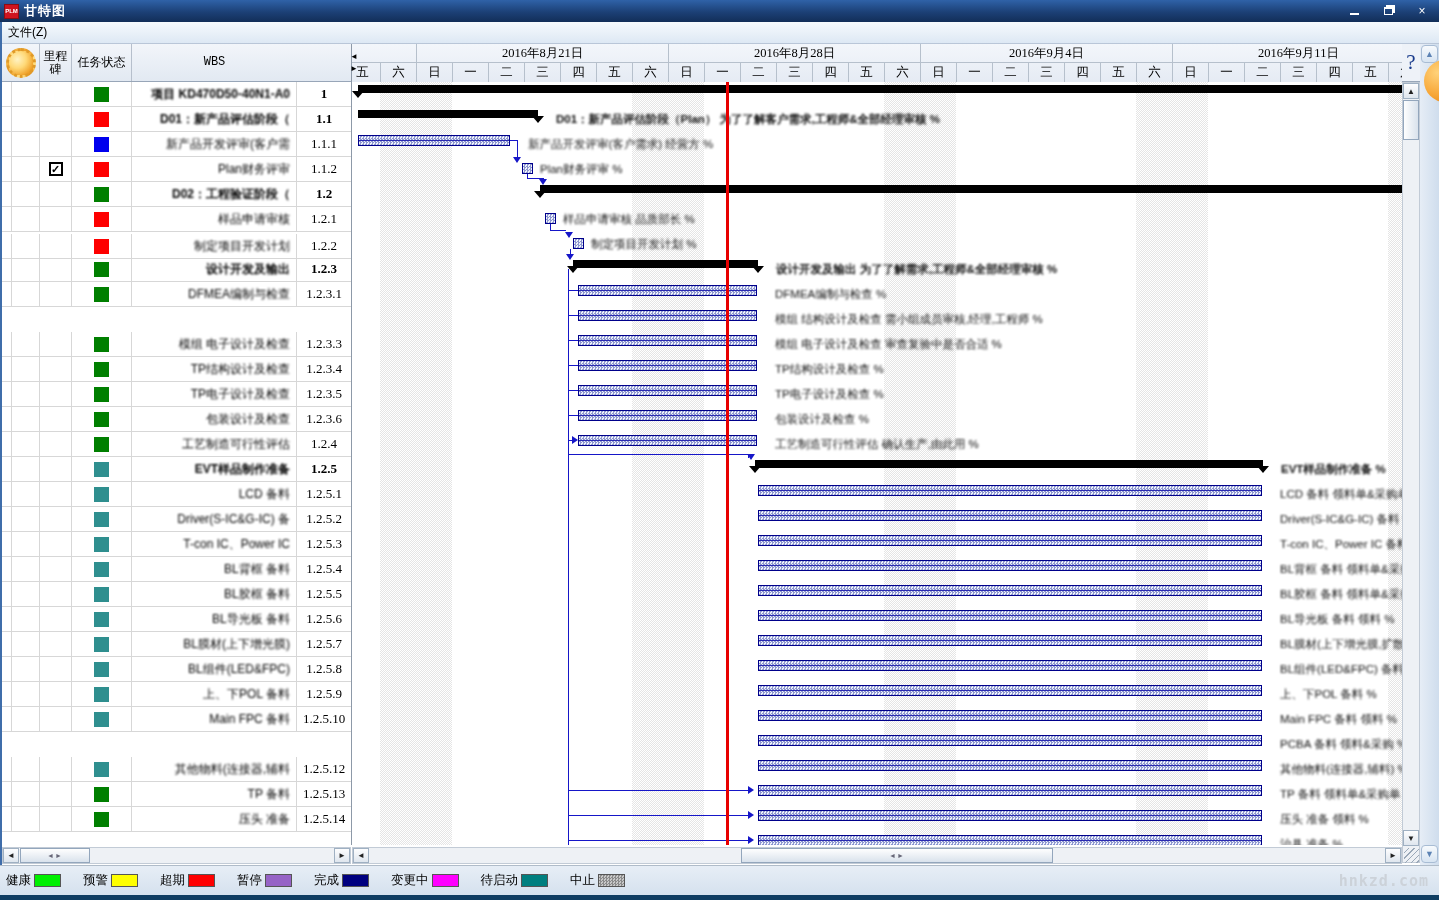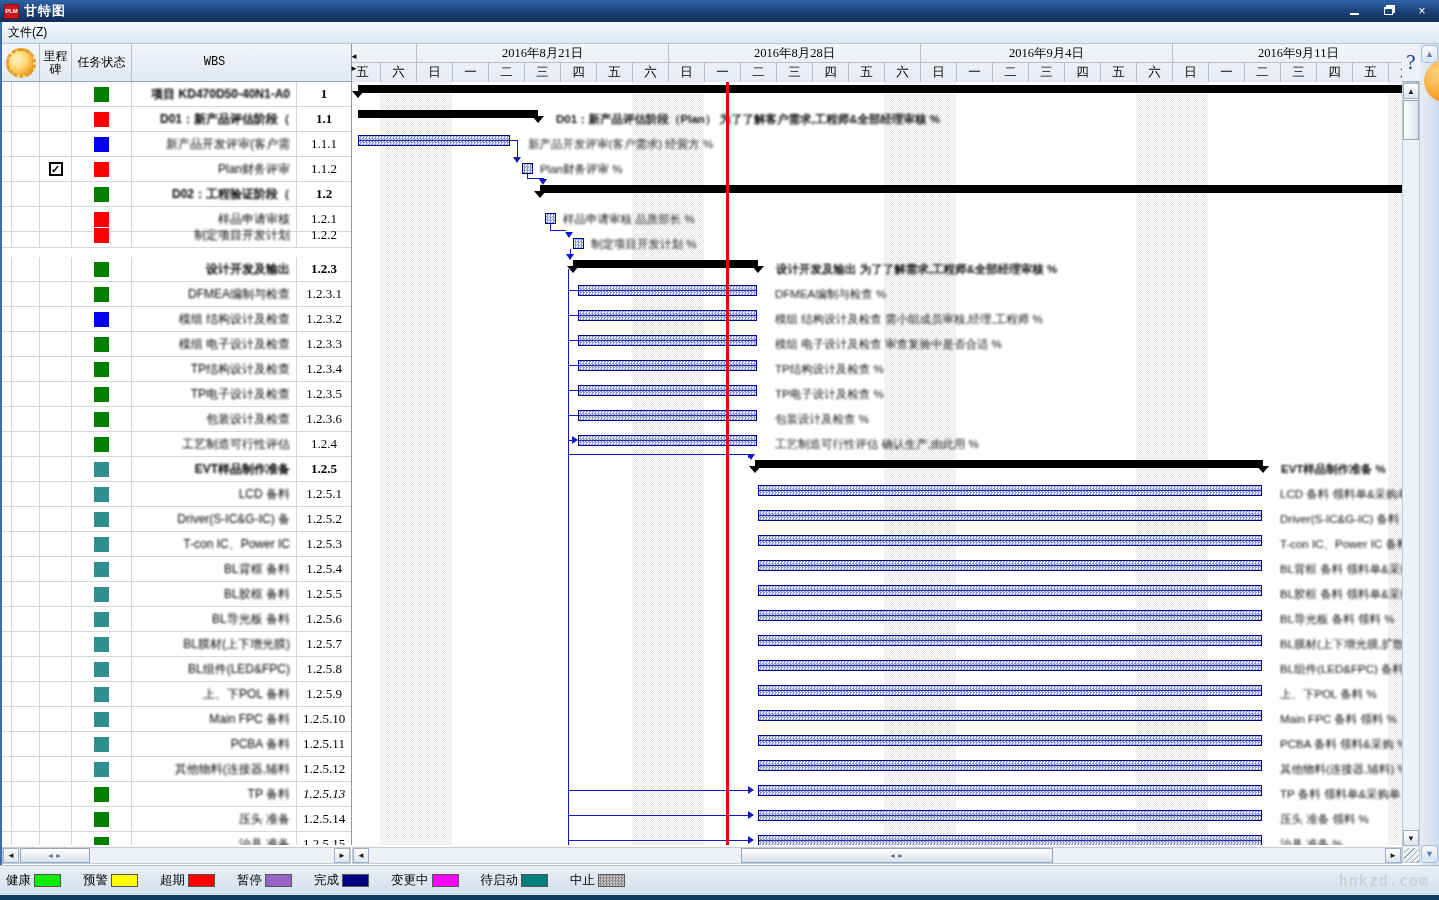--- a/index.html
+++ b/index.html
@@ -222,21 +222,21 @@
         <div class=""></div>
         <div class=""></div>
         <div class="">
           <div class="sq" style="background: rgb(254, 0, 0);"></div>
         </div>
         <div class="lp-name">
           <span class="blur">样品申请审核</span>
         </div>
         <div class="lp-wbs" style="border-right: none;">1.2.1</div>
       </div>
-      <div class="lp-row" style="top: 141px; text-align: right;">
+      <div class="lp-row" style="top: 152px; text-align: right;">
         <div class=""></div>
         <div class=""></div>
         <div class=""></div>
         <div class="">
           <div class="sq" style="background: rgb(254, 0, 0);"></div>
         </div>
         <div class="lp-name">
           <span class="blur">制定项目开发计划</span>
         </div>
         <div class="lp-wbs" style="border-right: none;">1.2.2</div>
@@ -258,32 +258,20 @@
         <div class=""></div>
         <div class=""></div>
         <div class="">
           <div class="sq" style="background: rgb(0, 127, 0);"></div>
         </div>
         <div class="lp-name">
           <span class="blur">DFMEA编制与检查</span>
         </div>
         <div class="lp-wbs" style="border-right: none;">1.2.3.1</div>
       </div>
-      <div class="lp-row" style="top: 225px;">
-        <div class=""></div>
-        <div class=""></div>
-        <div class=""></div>
-        <div class="">
-          <div class="sq" style="background: rgb(0, 0, 238);"></div>
-        </div>
-        <div class="lp-name">
-          <span class="blur">模组 结构设计及检查</span>
-        </div>
-        <div class="lp-wbs" style="border-right: none;">1.2.3.2</div>
-      </div>
       <div class="lp-row" style="top: 250px;">
         <div class=""></div>
         <div class=""></div>
         <div class=""></div>
         <div class="">
           <div class="sq" style="background: rgb(0, 127, 0);"></div>
         </div>
         <div class="lp-name">
           <span class="blur">模组 电子设计及检查</span>
         </div>
@@ -462,32 +450,20 @@
         <div class=""></div>
         <div class=""></div>
         <div class="">
           <div class="sq" style="background: rgb(47, 143, 143);"></div>
         </div>
         <div class="lp-name">
           <span class="blur">Main FPC 备料</span>
         </div>
         <div class="lp-wbs" style="border-right: none;">1.2.5.10</div>
       </div>
-      <div class="lp-row" style="top: 650px;">
-        <div class=""></div>
-        <div class=""></div>
-        <div class=""></div>
-        <div class="">
-          <div class="sq" style="background: rgb(47, 143, 143);"></div>
-        </div>
-        <div class="lp-name">
-          <span class="blur">PCBA 备料</span>
-        </div>
-        <div class="lp-wbs" style="border-right: none;">1.2.5.11</div>
-      </div>
       <div class="lp-row" style="top: 675px;">
         <div class=""></div>
         <div class=""></div>
         <div class=""></div>
         <div class="">
           <div class="sq" style="background: rgb(47, 143, 143);"></div>
         </div>
         <div class="lp-name">
           <span class="blur">其他物料(连接器,辅料</span>
         </div>
@@ -496,45 +472,33 @@
       <div class="lp-row" style="top: 700px;">
         <div class=""></div>
         <div class=""></div>
         <div class=""></div>
         <div class="">
           <div class="sq" style="background: rgb(0, 127, 0);"></div>
         </div>
         <div class="lp-name">
           <span class="blur">TP 备料</span>
         </div>
-        <div class="lp-wbs" style="border-right: none; font-style: italic;">1.2.5.13</div>
+        <div class="lp-wbs" style="border-right: none;">1.2.5.13</div>
       </div>
       <div class="lp-row" style="top: 725px;">
         <div class=""></div>
         <div class=""></div>
         <div class=""></div>
         <div class="">
           <div class="sq" style="background: rgb(0, 127, 0);"></div>
         </div>
         <div class="lp-name">
           <span class="blur">压头 准备</span>
         </div>
         <div class="lp-wbs" style="border-right: none;">1.2.5.14</div>
-      </div>
-      <div class="lp-row" style="top: 750px;">
-        <div class=""></div>
-        <div class=""></div>
-        <div class=""></div>
-        <div class="">
-          <div class="sq" style="background: rgb(0, 127, 0);"></div>
-        </div>
-        <div class="lp-name">
-          <span class="blur">治具 准备</span>
-        </div>
-        <div class="lp-wbs" style="border-right: none;">1.2.5.15</div>
       </div>
     </div>
 
   <div class="vsep"></div>
   <span class="split-ar" style="top:52px;">◄</span>
   <span class="split-ar" style="top:64px;">►</span>
 
   <div class="g-header" id="g-header">
       <div class="wk" style="left: -8px; width: 72px;"></div>
       <div class="wk" style="left: 64px; width: 252px;">2016年8月21日</div>

